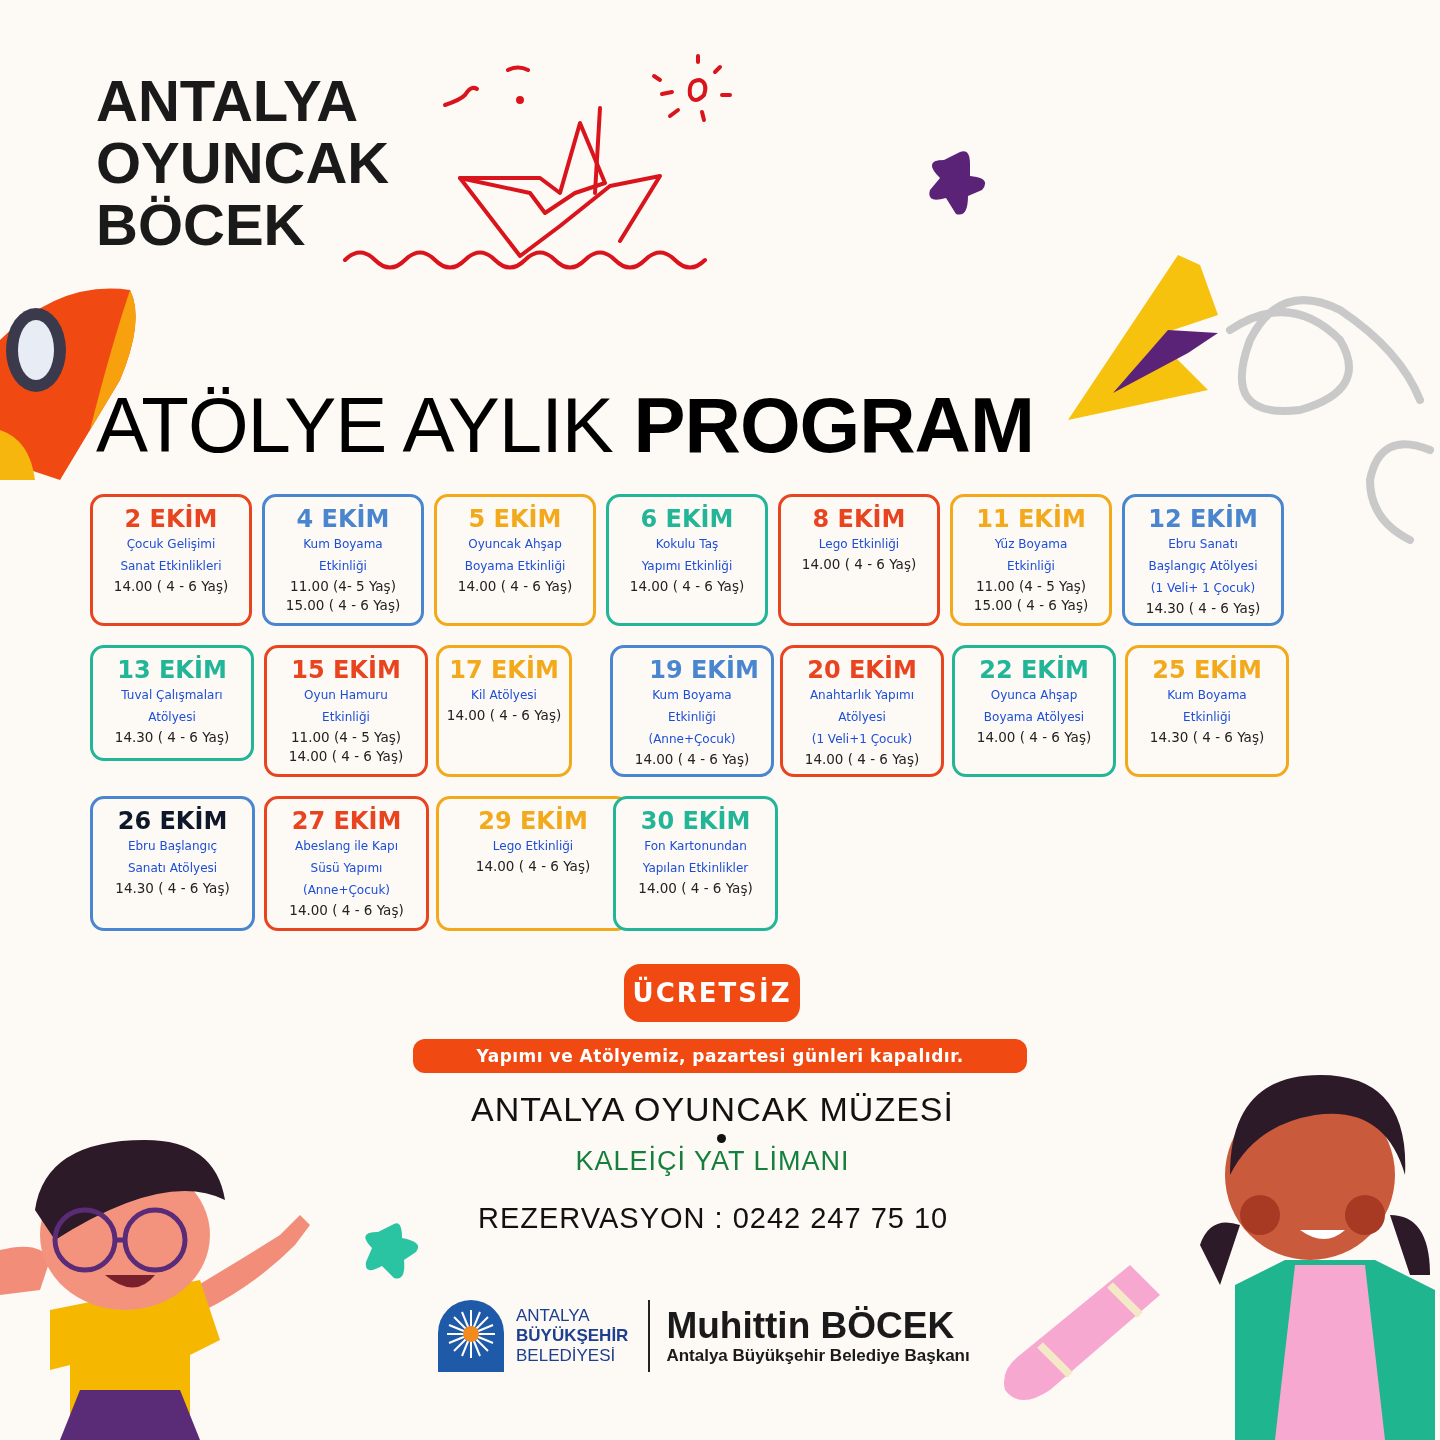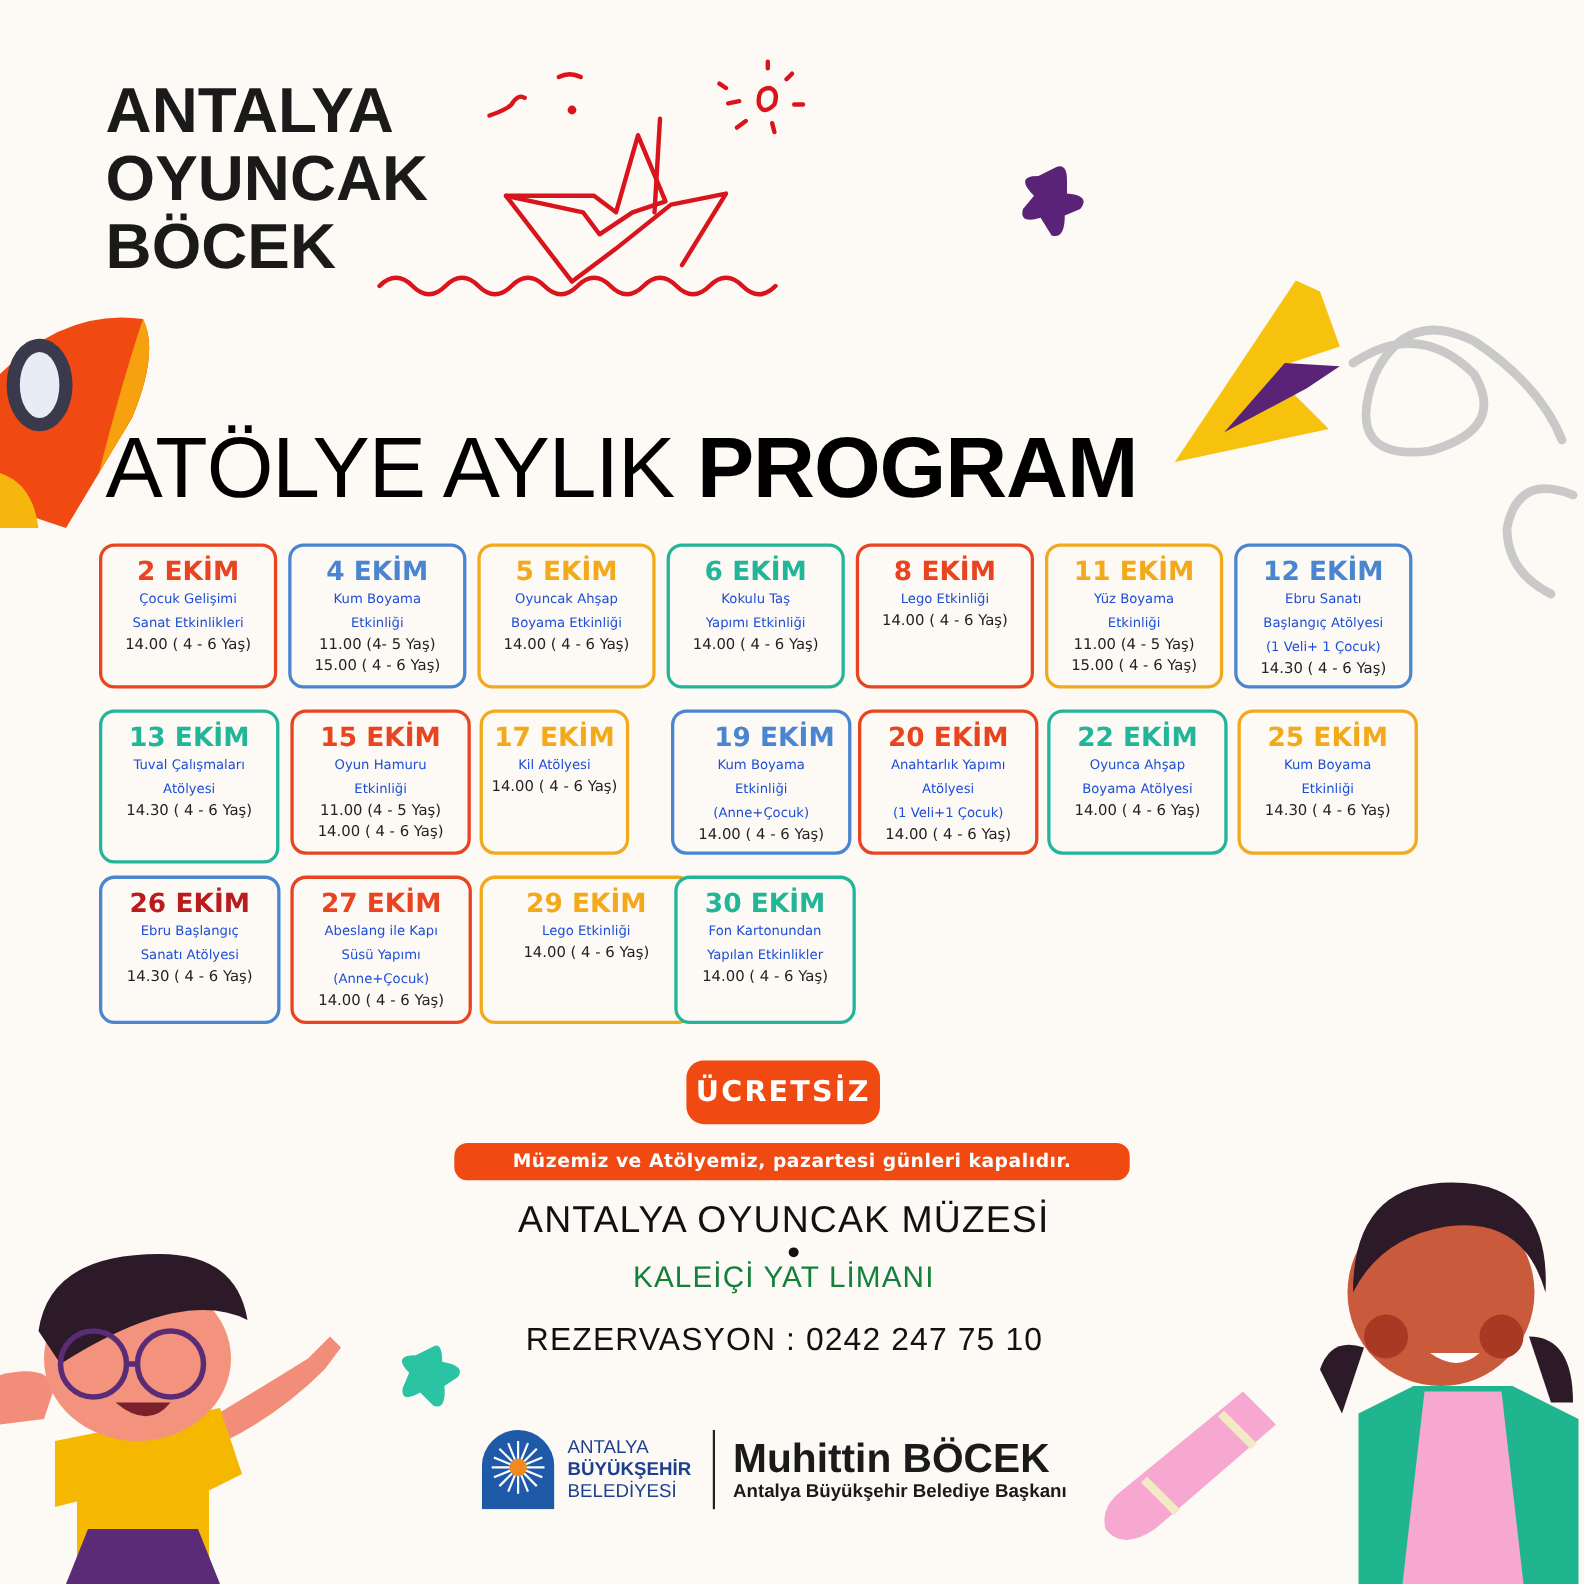--- a/index.html
+++ b/index.html
@@ -155,21 +155,21 @@
       <div class="time">11.00 (4 - 5 Yaş)</div>
       <div class="time">15.00 ( 4 - 6 Yaş)</div>
     </div>
     <div class="card" style="left: 1032px; top: 0px; width: 162px; height: 132px; border-color: rgb(74, 134, 207);">
       <div class="date" style="color: rgb(74, 134, 207);">12 EKİM</div>
       <div class="title">Ebru Sanatı</div>
       <div class="title">Başlangıç Atölyesi</div>
       <div class="title">(1 Veli+ 1 Çocuk)</div>
       <div class="time">14.30 ( 4 - 6 Yaş)</div>
     </div>
-    <div class="card" style="left: 0px; top: 151px; width: 164px; height: 140px; border-color: rgb(34, 181, 151);">
+    <div class="card" style="left: 0px; top: 151px; width: 164px; height: 116px; border-color: rgb(34, 181, 151);">
       <div class="date" style="color: rgb(34, 181, 151);">13 EKİM</div>
       <div class="title">Tuval Çalışmaları</div>
       <div class="title">Atölyesi</div>
       <div class="time">14.30 ( 4 - 6 Yaş)</div>
     </div>
     <div class="card" style="left: 174px; top: 151px; width: 164px; height: 132px; border-color: rgb(232, 68, 31);">
       <div class="date" style="color: rgb(232, 68, 31);">15 EKİM</div>
       <div class="title">Oyun Hamuru</div>
       <div class="title">Etkinliği</div>
       <div class="time">11.00 (4 - 5 Yaş)</div>
@@ -200,21 +200,21 @@
       <div class="title">Boyama Atölyesi</div>
       <div class="time">14.00 ( 4 - 6 Yaş)</div>
     </div>
     <div class="card" style="left: 1035px; top: 151px; width: 164px; height: 132px; border-color: rgb(242, 169, 28);">
       <div class="date" style="color: rgb(242, 169, 28);">25 EKİM</div>
       <div class="title">Kum Boyama</div>
       <div class="title">Etkinliği</div>
       <div class="time">14.30 ( 4 - 6 Yaş)</div>
     </div>
     <div class="card" style="left: 0px; top: 302px; width: 165px; height: 135px; border-color: rgb(74, 134, 207);">
-      <div class="date" style="color: #b91c1c;">26 EKİM</div>
+      <div class="date" style="color: #0f172a;">26 EKİM</div>
       <div class="title">Ebru Başlangıç</div>
       <div class="title">Sanatı Atölyesi</div>
       <div class="time">14.30 ( 4 - 6 Yaş)</div>
     </div>
     <div class="card" style="left: 174px; top: 302px; width: 165px; height: 135px; border-color: rgb(232, 68, 31);">
       <div class="date" style="color: rgb(232, 68, 31);">27 EKİM</div>
       <div class="title">Abeslang ile Kapı</div>
       <div class="title">Süsü Yapımı</div>
       <div class="title">(Anne+Çocuk)</div>
       <div class="time">14.00 ( 4 - 6 Yaş)</div>
@@ -226,21 +226,21 @@
     </div>
     <div class="card" style="left: 523px; top: 302px; width: 165px; height: 135px; border-color: rgb(34, 181, 151);">
       <div class="date" style="color: rgb(34, 181, 151);">30 EKİM</div>
       <div class="title">Fon Kartonundan</div>
       <div class="title">Yapılan Etkinlikler</div>
       <div class="time">14.00 ( 4 - 6 Yaş)</div>
     </div>
   </div>
 
 <div class="abs free-badge">ÜCRETSİZ</div>
-<div class="abs closed-note">Müzemiz ve Atölyemiz, pazartesi günleri kapalıdır.</div>
+<div class="abs closed-note">Yapımı ve Atölyemiz, pazartesi günleri kapalıdır.</div>
 
 <div class="abs museum-name">ANTALYA OYUNCAK MÜZESİ</div>
 <div class="abs dot"></div>
 <div class="abs location">KALEİÇİ YAT LİMANI</div>
 <div class="abs reservation">REZERVASYON : 0242 247 75 10</div>
 
 <div class="abs logo-area">
   <svg class="logo-mark" width="66" height="72" viewBox="0 0 66 72">
     <path d="M0 72 L0 33 A33 33 0 0 1 66 33 L66 72 Z" fill="#1f5aa8"></path>
     <g stroke="#ffffff" stroke-width="2">

